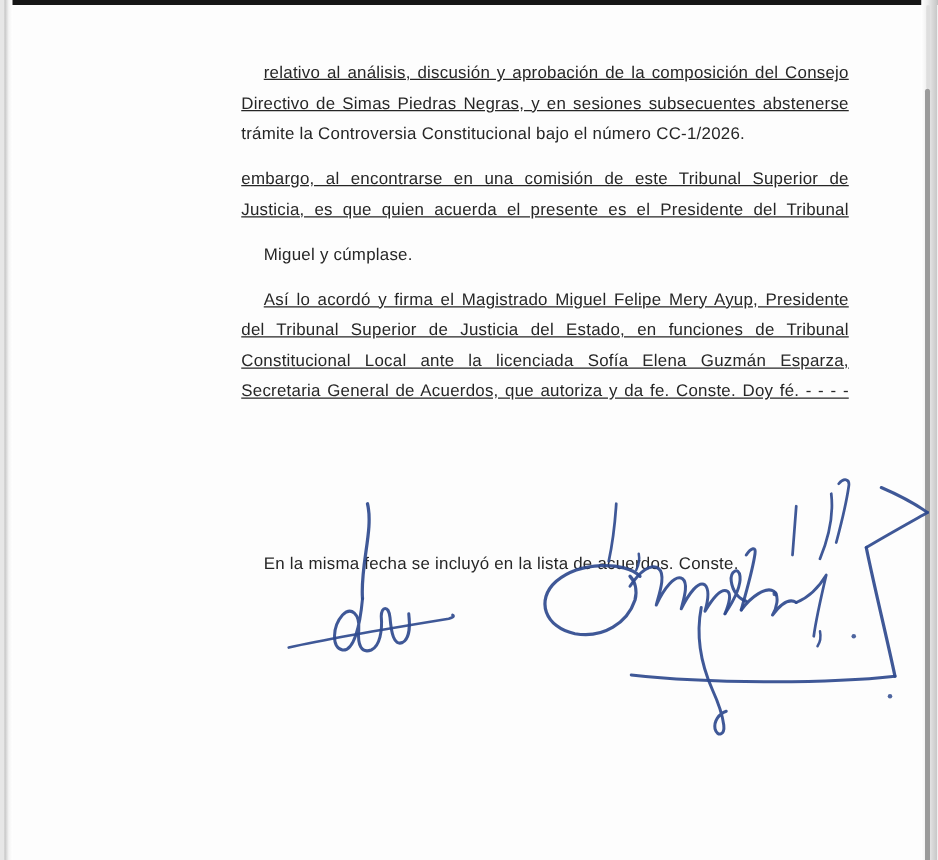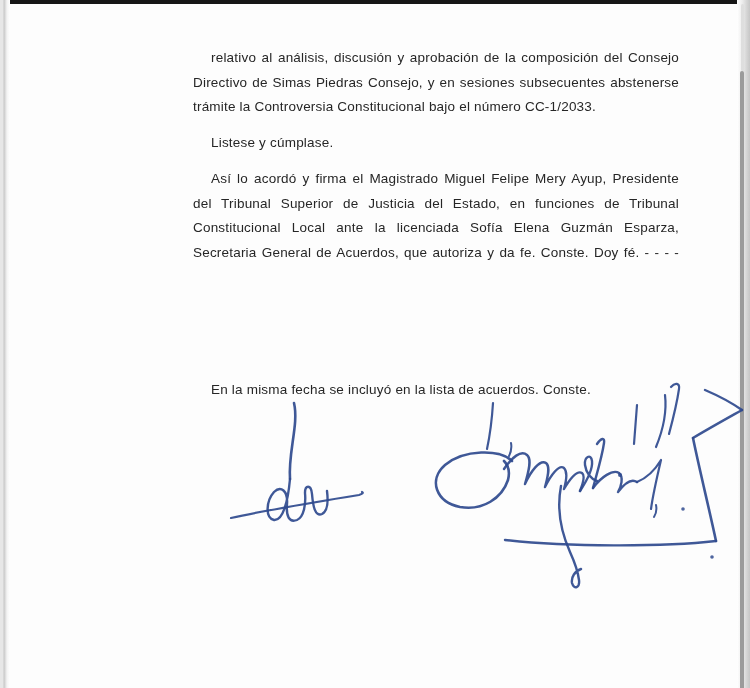--- a/index.html
+++ b/index.html
@@ -27,21 +27,21 @@
   
   .text-block{
     position:absolute;left:193px;top:46px;width:486px;
     font-size:13.5px;line-height:24.5px;color:var(--text,#262626);
     letter-spacing:.2px;
   }
   .para{margin:0 0 11.5px 0;}
   .para-4{margin-bottom:2px;}
   .para-5{margin-top:113px;margin-bottom:0;}
   .line{white-space:nowrap;text-align:left;}
-  .line.just{text-align:justify;text-align-last:justify;}
+  .line.just{text-align:justify;text-align-last:justify;text-decoration:underline;}
   .line.ind{padding-left:18px;}
 
   
   .sig-overlay{position:absolute;left:0;top:0;width:750px;height:688px;pointer-events:none;}
   .sig-overlay path{fill:none;stroke:var(--ink,#2f4a8e);stroke-linecap:round;stroke-linejoin:round;opacity:.92;}
   .sig-overlay circle{fill:var(--ink,#2f4a8e);opacity:.85;}
 </style>
 </head>
 <body style="--ink: #2f4a8e; --text: #262626;">
 
@@ -51,27 +51,29 @@
   <div class="left-edge"></div>
 
   <div class="right-rail">
     <div class="rail-upper-line"></div>
     <div class="scroll-thumb"></div>
   </div>
 
   <div class="text-block">
     <div class="para para-1">
         <div class="line just ind">relativo al análisis, discusión y aprobación de la composición del Consejo</div>
-        <div class="line just">Directivo de Simas Piedras Consejo, y en sesiones subsecuentes abstenerse</div>
-        <div class="line">trámite la Controversia Constitucional bajo el número CC-1/2033.</div>
+        <div class="line just">Directivo de Simas Piedras Negras, y en sesiones subsecuentes abstenerse</div>
+        <div class="line">trámite la Controversia Constitucional bajo el número CC-1/2026.</div>
       </div>
     <div class="para para-2">
+        <div class="line just">embargo, al encontrarse en una comisión de este Tribunal Superior de</div>
+        <div class="line just">Justicia, es que quien acuerda el presente es el Presidente del Tribunal</div>
       </div>
     <div class="para para-3">
-        <div class="line ind">Listese y cúmplase.</div>
+        <div class="line ind">Miguel y cúmplase.</div>
       </div>
     <div class="para para-4">
         <div class="line just ind">Así lo acordó y firma el Magistrado Miguel Felipe Mery Ayup, Presidente</div>
         <div class="line just">del Tribunal Superior de Justicia del Estado, en funciones de Tribunal</div>
         <div class="line just">Constitucional Local ante la licenciada Sofía Elena Guzmán Esparza,</div>
         <div class="line just">Secretaria General de Acuerdos, que autoriza y da fe. Conste. Doy fé. - - - -</div>
       </div>
     <div class="para para-5">
         <div class="line ind">En la misma fecha se incluyó en la lista de acuerdos. Conste.</div>
       </div>

